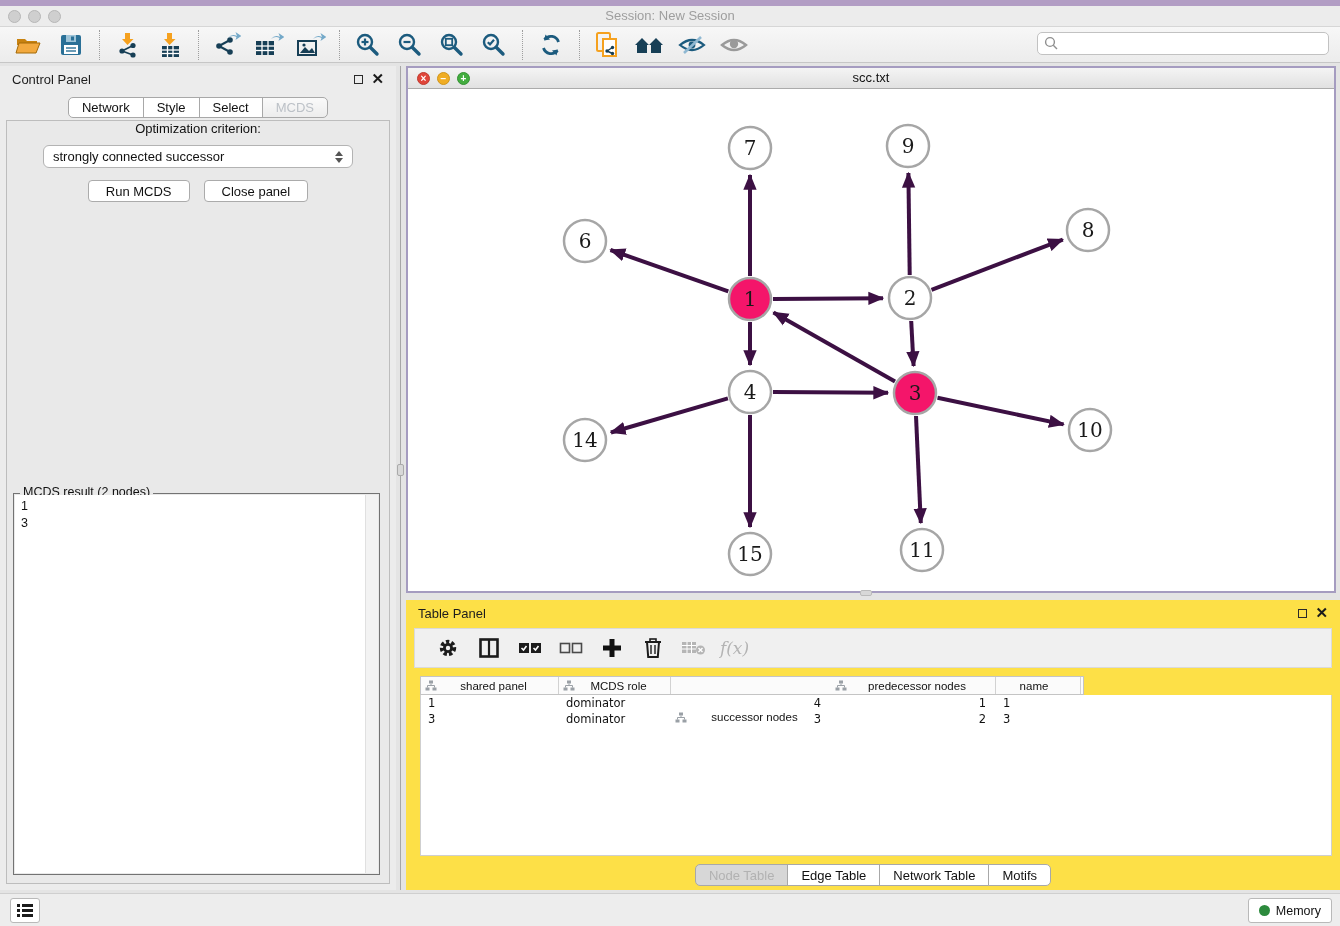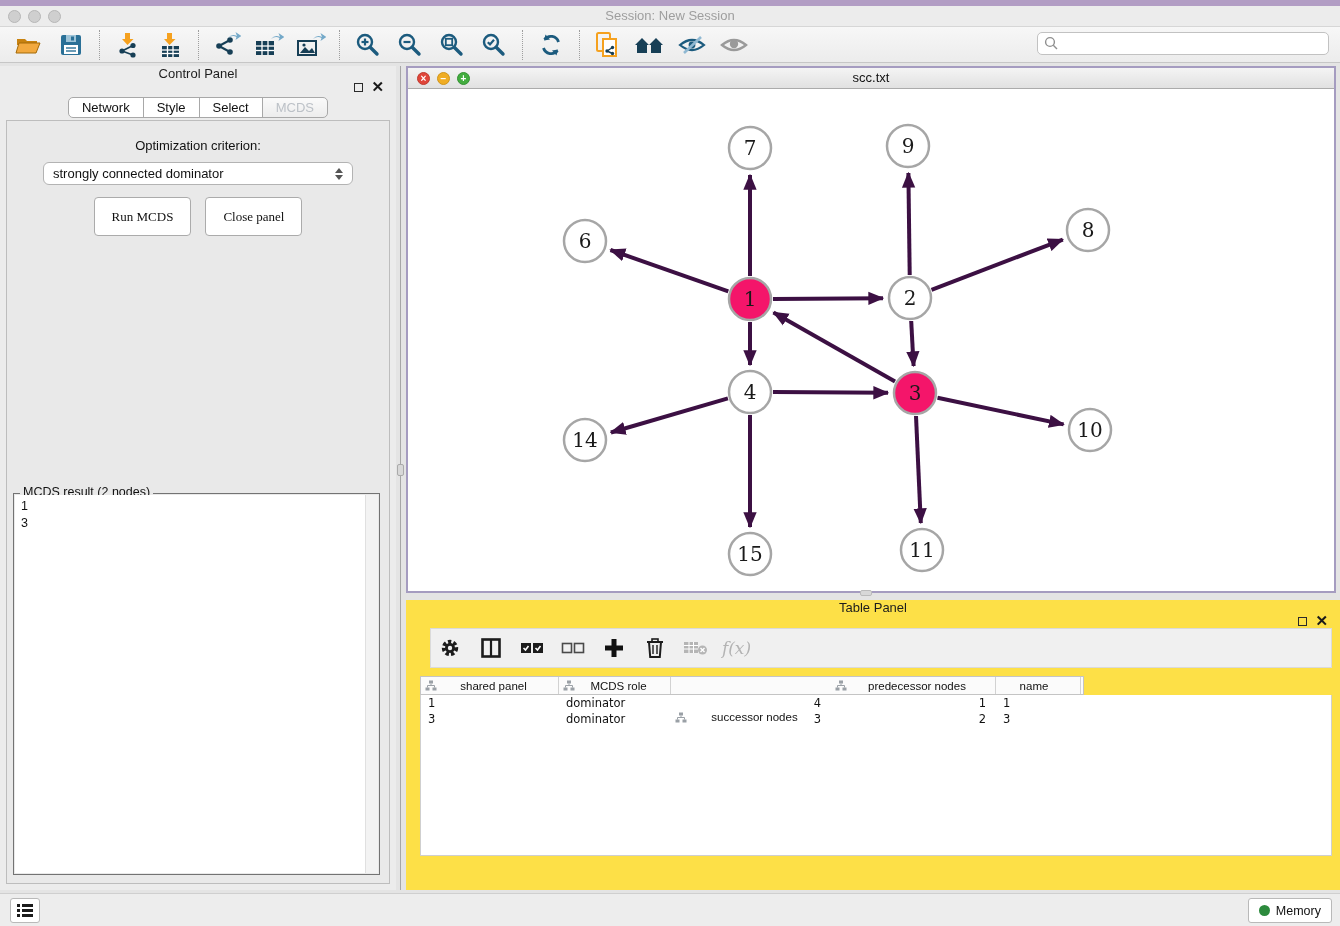--- a/index.html
+++ b/index.html
@@ -18,45 +18,45 @@
   .main-toolbar { position:absolute; left:0; top:27px; width:1340px; height:36px;
     background:linear-gradient(#f7f7f7,#ececec); border-bottom:1px solid #c6c6c6;
     display:flex; align-items:center; padding-left:8px; }
   .tbtn { width:42px; height:34px; display:flex; align-items:center; justify-content:center; }
   .tsep { width:0; height:30px; border-left:1px dotted #9e9e9e; margin:0 7px; }
   .search-box { position:absolute; right:11px; top:5px; width:292px; height:23px; background:#fff;
     border:1px solid #c2c2c2; border-radius:5px; display:flex; align-items:center; padding:0 6px; }
   .search-box input { border:none; outline:none; flex:1; font-size:12px; background:transparent; font-family:"Liberation Sans",sans-serif; }
 
   
-  .panel-header { height:26px; display:flex; align-items:center; padding:0 12px; font-size:13px; color:#1d1d1d;flex-direction:column; }
+  .panel-header { height:26px; display:flex; align-items:center; padding:0 12px; font-size:13px; color:#1d1d1d; }
   .win-icons { margin-left:auto; display:flex; align-items:center; gap:8px; }
   .float-icon { width:9px; height:9px; border:1.6px solid #2a2a2a; display:inline-block; }
   .close-x { font-size:15px; font-weight:bold; color:#1a1a1a; line-height:12px; }
 
   
   .control-panel { position:absolute; left:0; top:66px; width:396px; height:824px; background:#ececec; }
   .cp-tabs { display:flex; justify-content:center; margin-top:5px; position:relative; z-index:2; }
   .seg-tab { height:21px; padding:0 13px; font-size:13px; background:#fff; border:1px solid #a8a8a8;
     margin-left:-1px; display:flex; align-items:center; color:#111; }
   .seg-tab:first-child { border-radius:5px 0 0 5px; margin-left:0; }
   .seg-tab:last-child { border-radius:0 5px 5px 0; }
   .seg-tab.disabled-selected { color:#bcc1c7; background:linear-gradient(#fafafa,#ededed); }
   .cp-body { position:absolute; left:6px; top:54px; width:384px; height:764px;
     background:#e9e9e9; border:1px solid #bdbdbd; }
-  .opt-label { text-align:center; margin-top:17px; font-size:13px; color:#111; }
+  .opt-label { text-align:center; font-size:13px; color:#111; }
   .criterion-select { width:310px; height:23px; margin:9px auto 0; background:#fff; border:1px solid #b3b3b3;
     border-radius:6px; display:flex; align-items:center; padding:0 9px; font-size:13px; color:#111; }
   .stepper { margin-left:auto; display:flex; flex-direction:column; gap:2px; }
   .stepper i { width:0; height:0; border-left:4px solid transparent; border-right:4px solid transparent; display:block; }
   .step-up { border-bottom:5px solid #555; }
   .step-down { border-top:5px solid #555; }
   .btn-row { display:flex; justify-content:center; gap:14px; margin-top:12px; }
-  .mac-btn { height:39px; padding:0 17px; background:#fff; border:1px solid #ababab; border-radius:4px;
-    font-size:13px; color:#111; display:flex; align-items:center; font-family:Liberation Serif, serif; }
+  .mac-btn { height:22px; padding:0 17px; background:#fff; border:1px solid #ababab; border-radius:4px;
+    font-size:13px; color:#111; display:flex; align-items:center; font-family:Liberation Sans, sans-serif; }
   .groupbox { position:absolute; left:6px; right:9px; top:372px; bottom:8px; border:1px solid #737373; }
   .groupbox-legend { position:absolute; top:-9px; left:6px; background:#e9e9e9; padding:0 3px; font-size:12.5px; color:#111; }
   .result-area { position:absolute; inset:1px; background:#fff; }
   .result-text { position:absolute; left:0; top:0; right:13px; bottom:0; padding:3px 6px; font-size:12.5px;
     line-height:17px; color:#111; white-space:pre-line; }
   .result-scroll { position:absolute; right:0; top:0; bottom:0; width:13px; background:#f3f3f3; border-left:1px solid #e0e0e0; }
 
   
   .v-divider-line { position:absolute; left:400px; top:66px; width:1px; height:824px; background:#a6a6a6; }
   .v-divider-handle { position:absolute; left:397px; top:464px; width:7px; height:12px; background:#d8d8d8; border:1px solid #aaa; border-radius:2px; }
@@ -69,22 +69,22 @@
   .net-title { position:absolute; left:0; right:0; top:2px; text-align:center; font-size:13px; color:#111; }
   .jtraffic { position:absolute; top:4px; width:13px; height:13px; border-radius:50%; color:#fff;
     font-size:10px; font-weight:bold; line-height:11px; text-align:center; }
   .j-close { left:9px;  background:#e0453a; border:1px solid #bf3b30; }
   .j-min   { left:29px; background:#f0ad24; border:1px solid #cf951c; }
   .j-max   { left:49px; background:#43ad3f; border:1px solid #349133; }
   .net-canvas { position:relative; width:926px; height:502px; background:#fff; overflow:hidden; }
 
   
   .table-panel { position:absolute; left:406px; top:600px; width:934px; height:290px; background:#fde047; }
-  .tp-toolbar { position:absolute; left:24px; right:8px; top:28px; height:40px; background:#f0f0f0;
-    border:1px solid #dadada; display:flex; align-items:center; gap:4px; }
+  .tp-toolbar { position:absolute; left:8px; right:8px; top:28px; height:40px; background:#f0f0f0;
+    border:1px solid #dadada; display:flex; align-items:center; padding-left:14px; gap:4px; }
   .tp-btn { width:37px; height:34px; display:flex; align-items:center; justify-content:center; }
   .fx-label { font-family:"DejaVu Serif", serif; font-style:italic; font-size:17px; color:#b3b3b3; }
   .table-wrap { position:absolute; left:14px; right:8px; top:76px; height:180px; }
   .thead { width:664px; height:19px; background:#fbfbfb; border:1px solid #c4c4c4; display:flex; position:relative; z-index:2; }
   .th { display:flex; align-items:center; font-size:11.5px; color:#111; border-right:1px solid #d2d2d2; position:relative; }
   .th .th-label { flex:1; text-align:center; padding-right:8px; }
   .th svg { margin-left:4px; flex:0 0 auto; }
   .tbody { position:absolute; left:0; right:0; top:19px; bottom:0; background:#fff; border:1px solid #cfcfcf; border-top:none; }
   .tr { height:16px; display:flex; }
   .td { font-size:11.5px; font-family:"DejaVu Sans", sans-serif; color:#111; line-height:16px; overflow:hidden; }
@@ -271,21 +271,21 @@
     </div>
     <div class="cp-tabs" id="cp-tabs">
         <div class="seg-tab">Network</div>
         <div class="seg-tab">Style</div>
         <div class="seg-tab">Select</div>
         <div class="seg-tab disabled-selected">MCDS</div>
       </div>
     <div class="cp-body">
       <div class="opt-label">Optimization criterion:</div>
       <div class="criterion-select">
-        <span>strongly connected dominator</span>
+        <span>strongly connected successor</span>
         <span class="stepper">
           <i class="step-up"></i>
             <i class="step-down"></i>
         </span>
       </div>
       <div class="btn-row">
         <button class="mac-btn">Run MCDS</button>
         <button class="mac-btn">Close panel</button>
       </div>
       <div class="groupbox">
@@ -501,20 +501,26 @@
           </div>
           <div class="tr">
             <div class="td left" style="width: 138px;">3</div>
             <div class="td left" style="width: 112px;">dominator</div>
             <div class="td right" style="width: 160px;">3</div>
             <div class="td right" style="width: 165px;">2</div>
             <div class="td left" style="width: 85px;">3</div>
           </div>
         </div>
     </div>
+    <div class="tp-tabs" id="tp-tabs">
+        <div class="seg-tab selected-gray">Node Table</div>
+        <div class="seg-tab">Edge Table</div>
+        <div class="seg-tab">Network Table</div>
+        <div class="seg-tab">Motifs</div>
+      </div>
   </div>
 
   <div class="status-bar">
     <div class="list-button">
       <svg width="18" height="15" viewBox="0 0 18 15">
         <rect x="1" y="1" width="3" height="3" fill="#1c1c1c"></rect>
           <rect x="6" y="1" width="11" height="3" fill="#1c1c1c"></rect>
         <rect x="1" y="6" width="3" height="3" fill="#1c1c1c"></rect>
           <rect x="6" y="6" width="11" height="3" fill="#1c1c1c"></rect>
         <rect x="1" y="11" width="3" height="3" fill="#1c1c1c"></rect>

